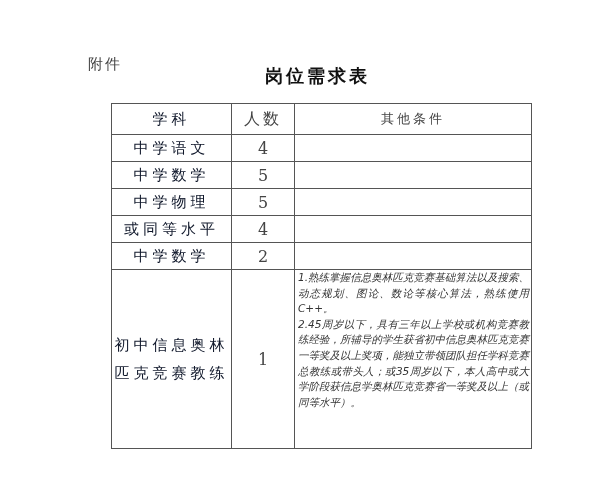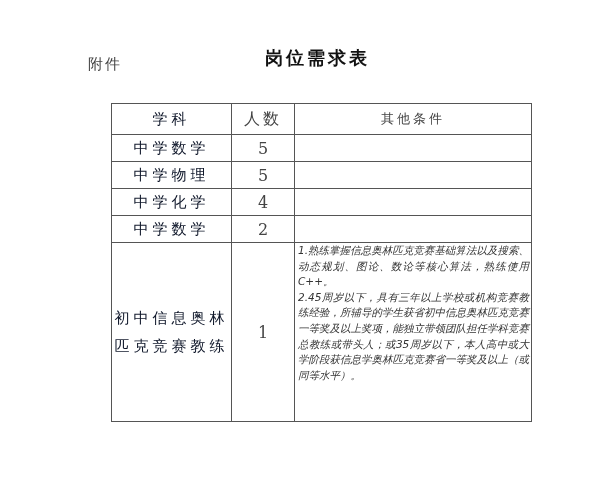--- a/index.html
+++ b/index.html
@@ -1,20 +1,20 @@
 <!DOCTYPE html>
 <html><head>
   <meta charset="utf-8">
   <style>
     html, body { margin: 0; padding: 0; background: #ffffff; }
     body { width: 607px; height: 500px; position: relative; overflow: hidden;
            font-family: "DejaVu Serif", "Liberation Serif", serif; color: #333; }
     .attach { position: absolute; left: 88px; top: 22px; font-size: 15px; color: #444;
               font-family: "DejaVu Sans", sans-serif; letter-spacing: 2px; margin-top: 33px; }
-    .title { position: absolute; left: 0; width: 607px; top: 46px; text-align: center;
+    .title { position: absolute; left: 0; width: 607px; top: 64px; text-align: center;
              font-size: 18px; font-weight: bold; letter-spacing: 3px; color: #111;
              font-family: "DejaVu Sans", sans-serif; padding-left: 28px; box-sizing: border-box; }
     table { position: absolute; left: 111px; top: 103px; border-collapse: collapse;
             width: 421px; }
     td, th { border: 1.5px solid #555; padding: 0; font-weight: normal; }
     th { height: 30px; font-size: 13px; color: #444; letter-spacing: 3px; }
     td { height: 26px; }
     .c1 { width: 121px; text-align: center; font-size: 15px; letter-spacing: 4px; color: #0f172a; }
     .c2 { width: 63px; text-align: center; font-size: 16px; color: #444; }
     .c3 { width: 235px; }
@@ -31,31 +31,36 @@
 <div class="title">岗位需求表</div>
 
 <table>
   <tbody>
       <tr>
     <th class="c1">学科</th>
     <th class="c2">人数</th>
     <th class="c3">其他条件</th>
   </tr>
   <tr>
+    <td class="c1">中学语文</td>
+    <td class="c2">4</td>
+    <td class="c3"></td>
+  </tr>
+  <tr>
     <td class="c1">中学数学</td>
     <td class="c2">5</td>
     <td class="c3"></td>
   </tr>
   <tr>
     <td class="c1">中学物理</td>
     <td class="c2">5</td>
     <td class="c3"></td>
   </tr>
   <tr>
-    <td class="c1">中学化学</td>
+    <td class="c1">或同等水平</td>
     <td class="c2">4</td>
     <td class="c3"></td>
   </tr>
   <tr>
     <td class="c1">中学数学</td>
     <td class="c2">2</td>
     <td class="c3"></td>
   </tr>
   <tr class="tall">
     <td class="c1 multi">

